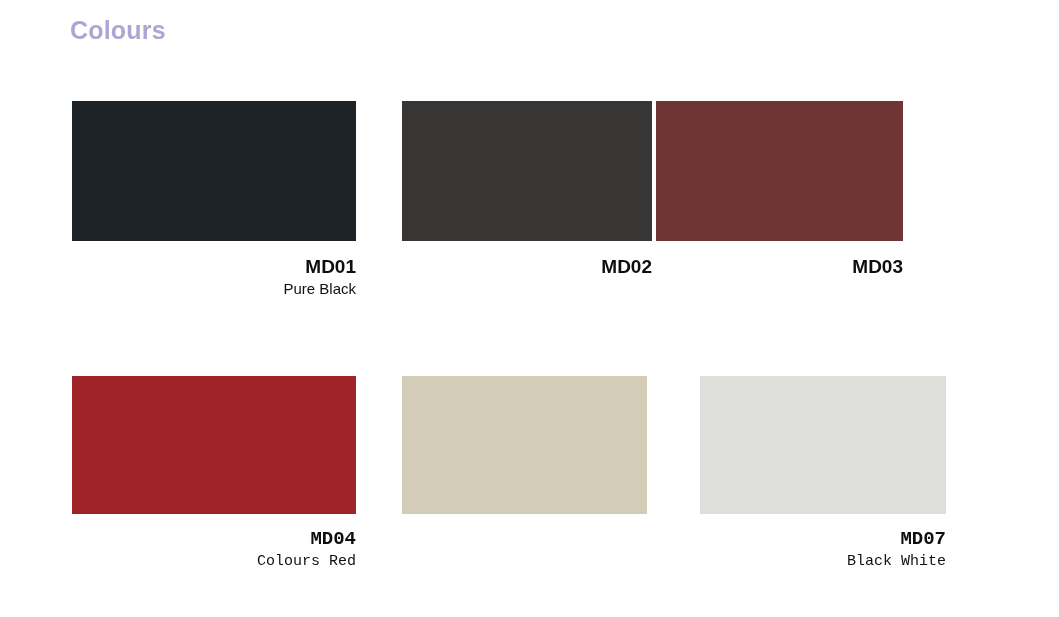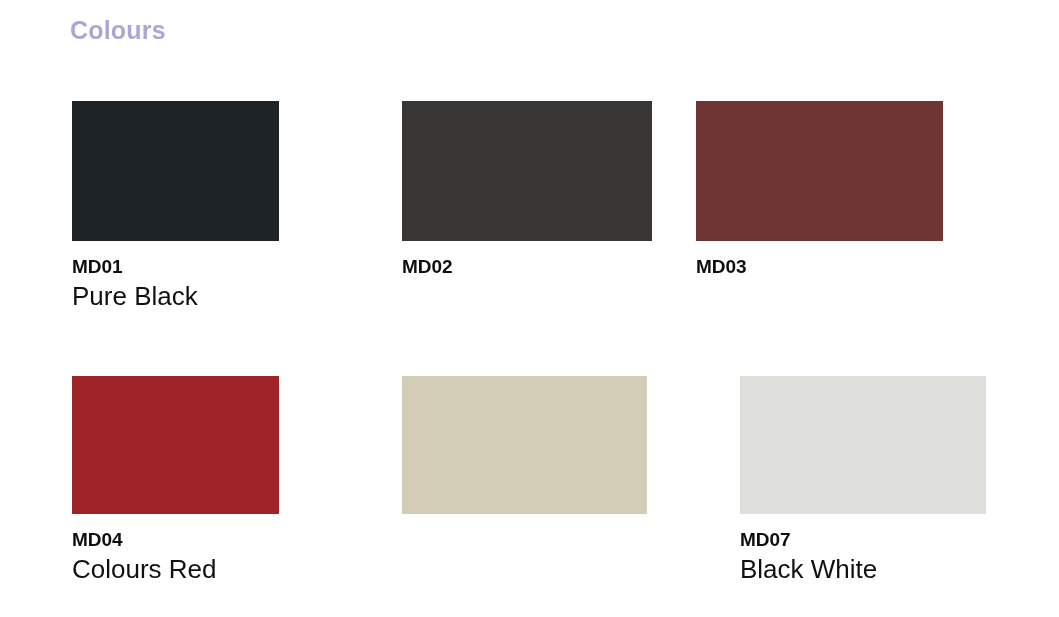--- a/index.html
+++ b/index.html
@@ -13,20 +13,21 @@
     font-family: "Liberation Sans", sans-serif;
     overflow: hidden;
     position: relative;
   }
 
   #page {
     position: relative;
     width: 1059px;
     height: 617px;
     background: #ffffff;
+    text-align: right;
   }
 
   
   .section-title {
     position: absolute;
     left: 70px;
     top: 17px;
     font-size: 25px;
     font-weight: bold;
     letter-spacing: 0.2px;
@@ -60,35 +61,35 @@
 
   .swatch-code {
     font-size: 19px;
     font-weight: bold;
     color: #0e0e0e;
     line-height: 1.32;
     white-space: nowrap;
   }
 
   .swatch-name {
-    font-size: 26px;
+    font-size: 15px;
     font-weight: normal;
     color: #111111;
     line-height: 1.32;
     white-space: nowrap;
   }
 
   
-  .col-1 { left: 72px;  width: 207px; }
+  .col-1 { left: 72px;  width: 284px; }
   .col-2 { left: 386px; width: 250px; padding-left: 16px; }
-  .col-3 { left: 696px; width: 247px; }
+  .col-3 { left: 656px; width: 247px; }
 
   
   .row-1 { top: 101px; }
-  .row-2 { top: 376px; }
+  .row-2 { top: 376px; font-family: Liberation Mono, monospace; }
 
   .row-1 .swatch-chip { height: 140px; }
   .row-2 .swatch-chip { height: 138px; }
 
   
   .card-md06 { width: 245px; }
   .card-md07 { width: 246px; margin-left: 44px; }
 </style>
 </head>
 <body>

